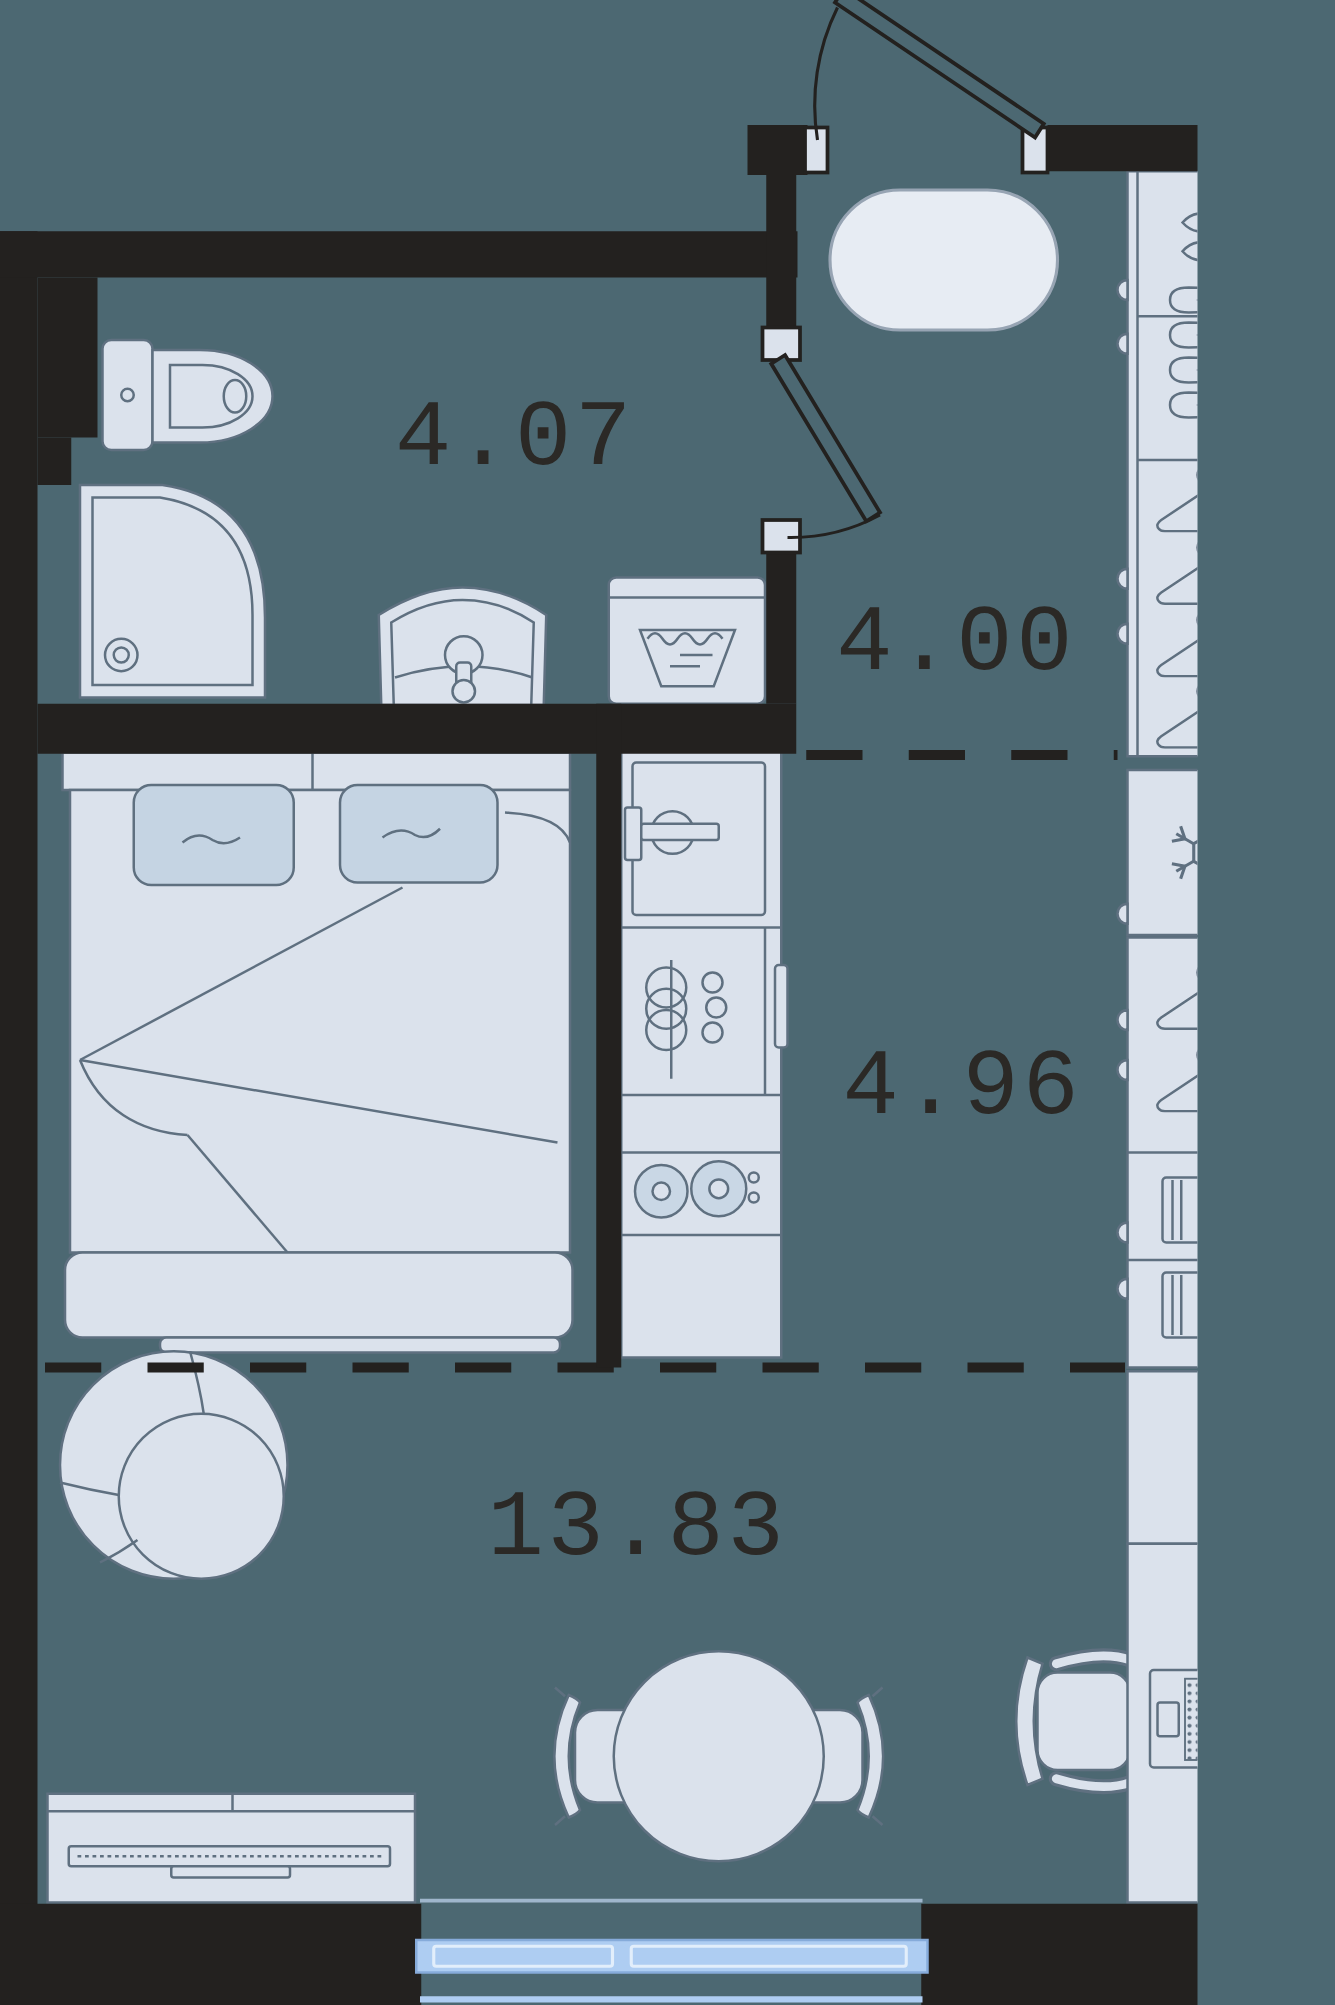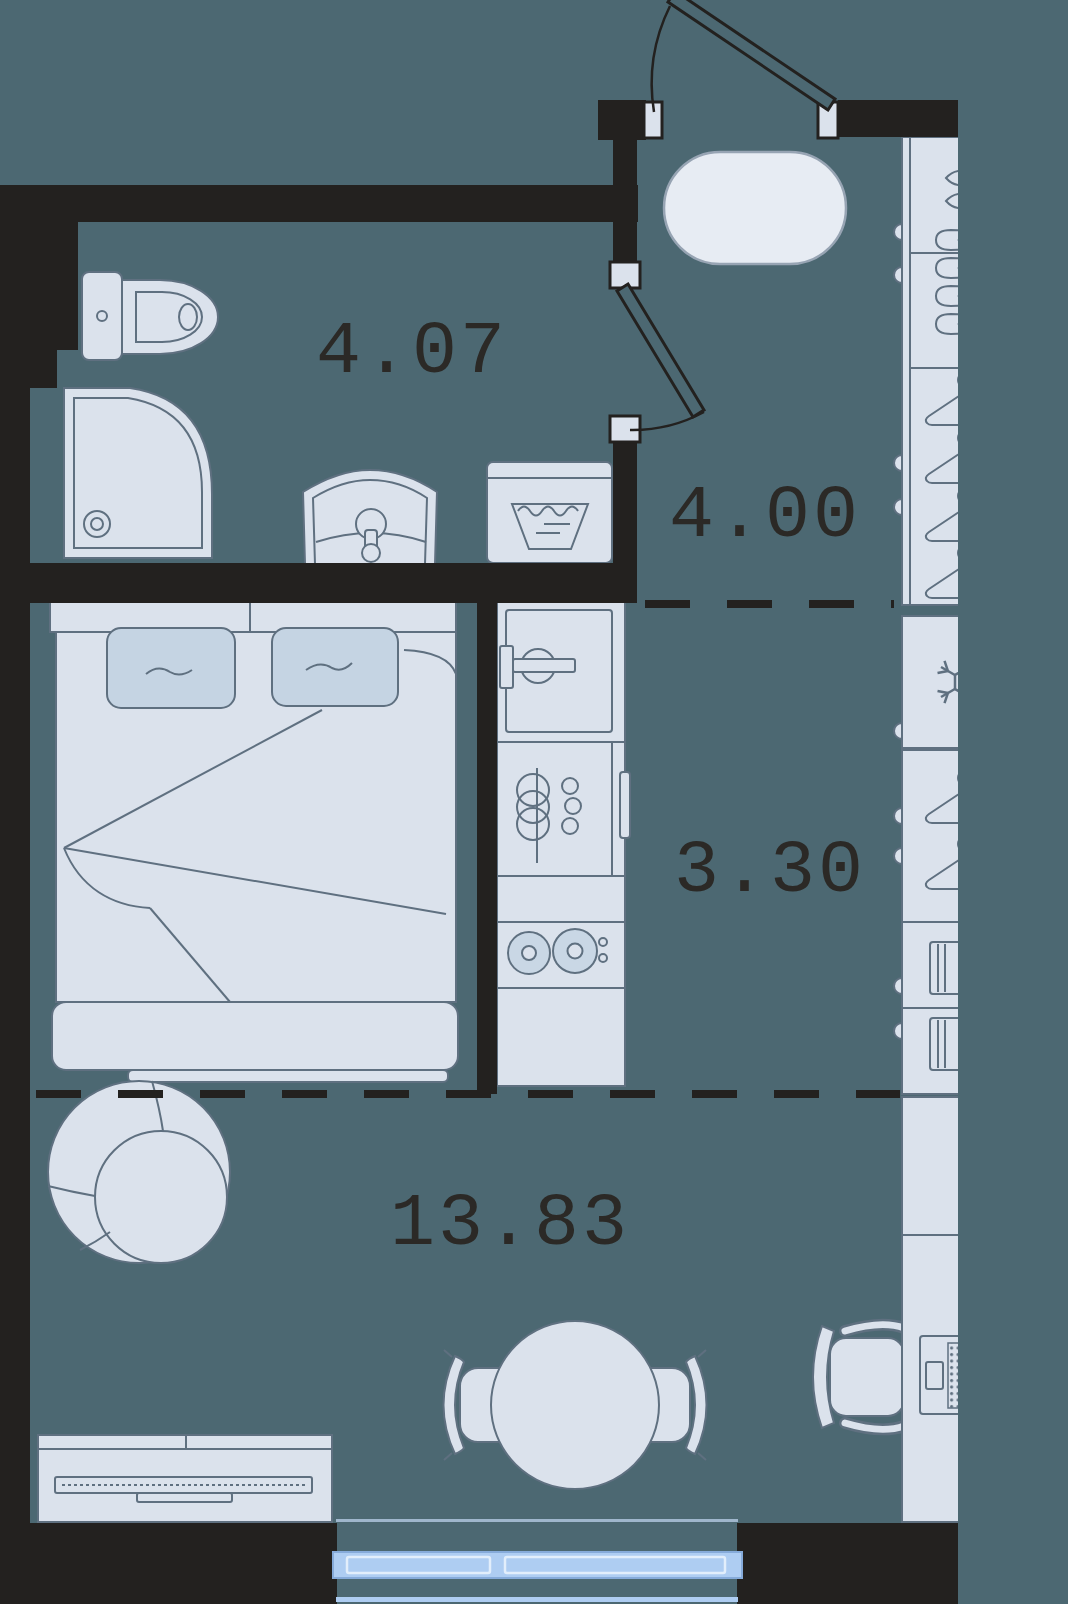--- a/index.html
+++ b/index.html
@@ -305,15 +305,15 @@
     <rect x="336" y="1519" width="402" height="3" fill="#9FB6CC"></rect>
     <rect x="333" y="1552" width="409" height="26" fill="#AECDF2" stroke="#86ABDA" stroke-width="2"></rect>
     <rect x="347" y="1557" width="143" height="16" rx="2" fill="none" stroke="#E2EEFB" stroke-width="2.5"></rect>
     <rect x="505" y="1557" width="220" height="16" rx="2" fill="none" stroke="#E2EEFB" stroke-width="2.5"></rect>
     <rect x="336" y="1597" width="402" height="5" fill="#AECDF2"></rect>
   </g>
 </svg>
 
   <div class="room-label lbl-bathroom">4.07</div>
   <div class="room-label lbl-hallway">4.00</div>
-  <div class="room-label lbl-kitchen">3.30</div>
+  <div class="room-label lbl-kitchen">4.96</div>
   <div class="room-label lbl-living">13.83</div>
 </div>
 
 </body></html>

